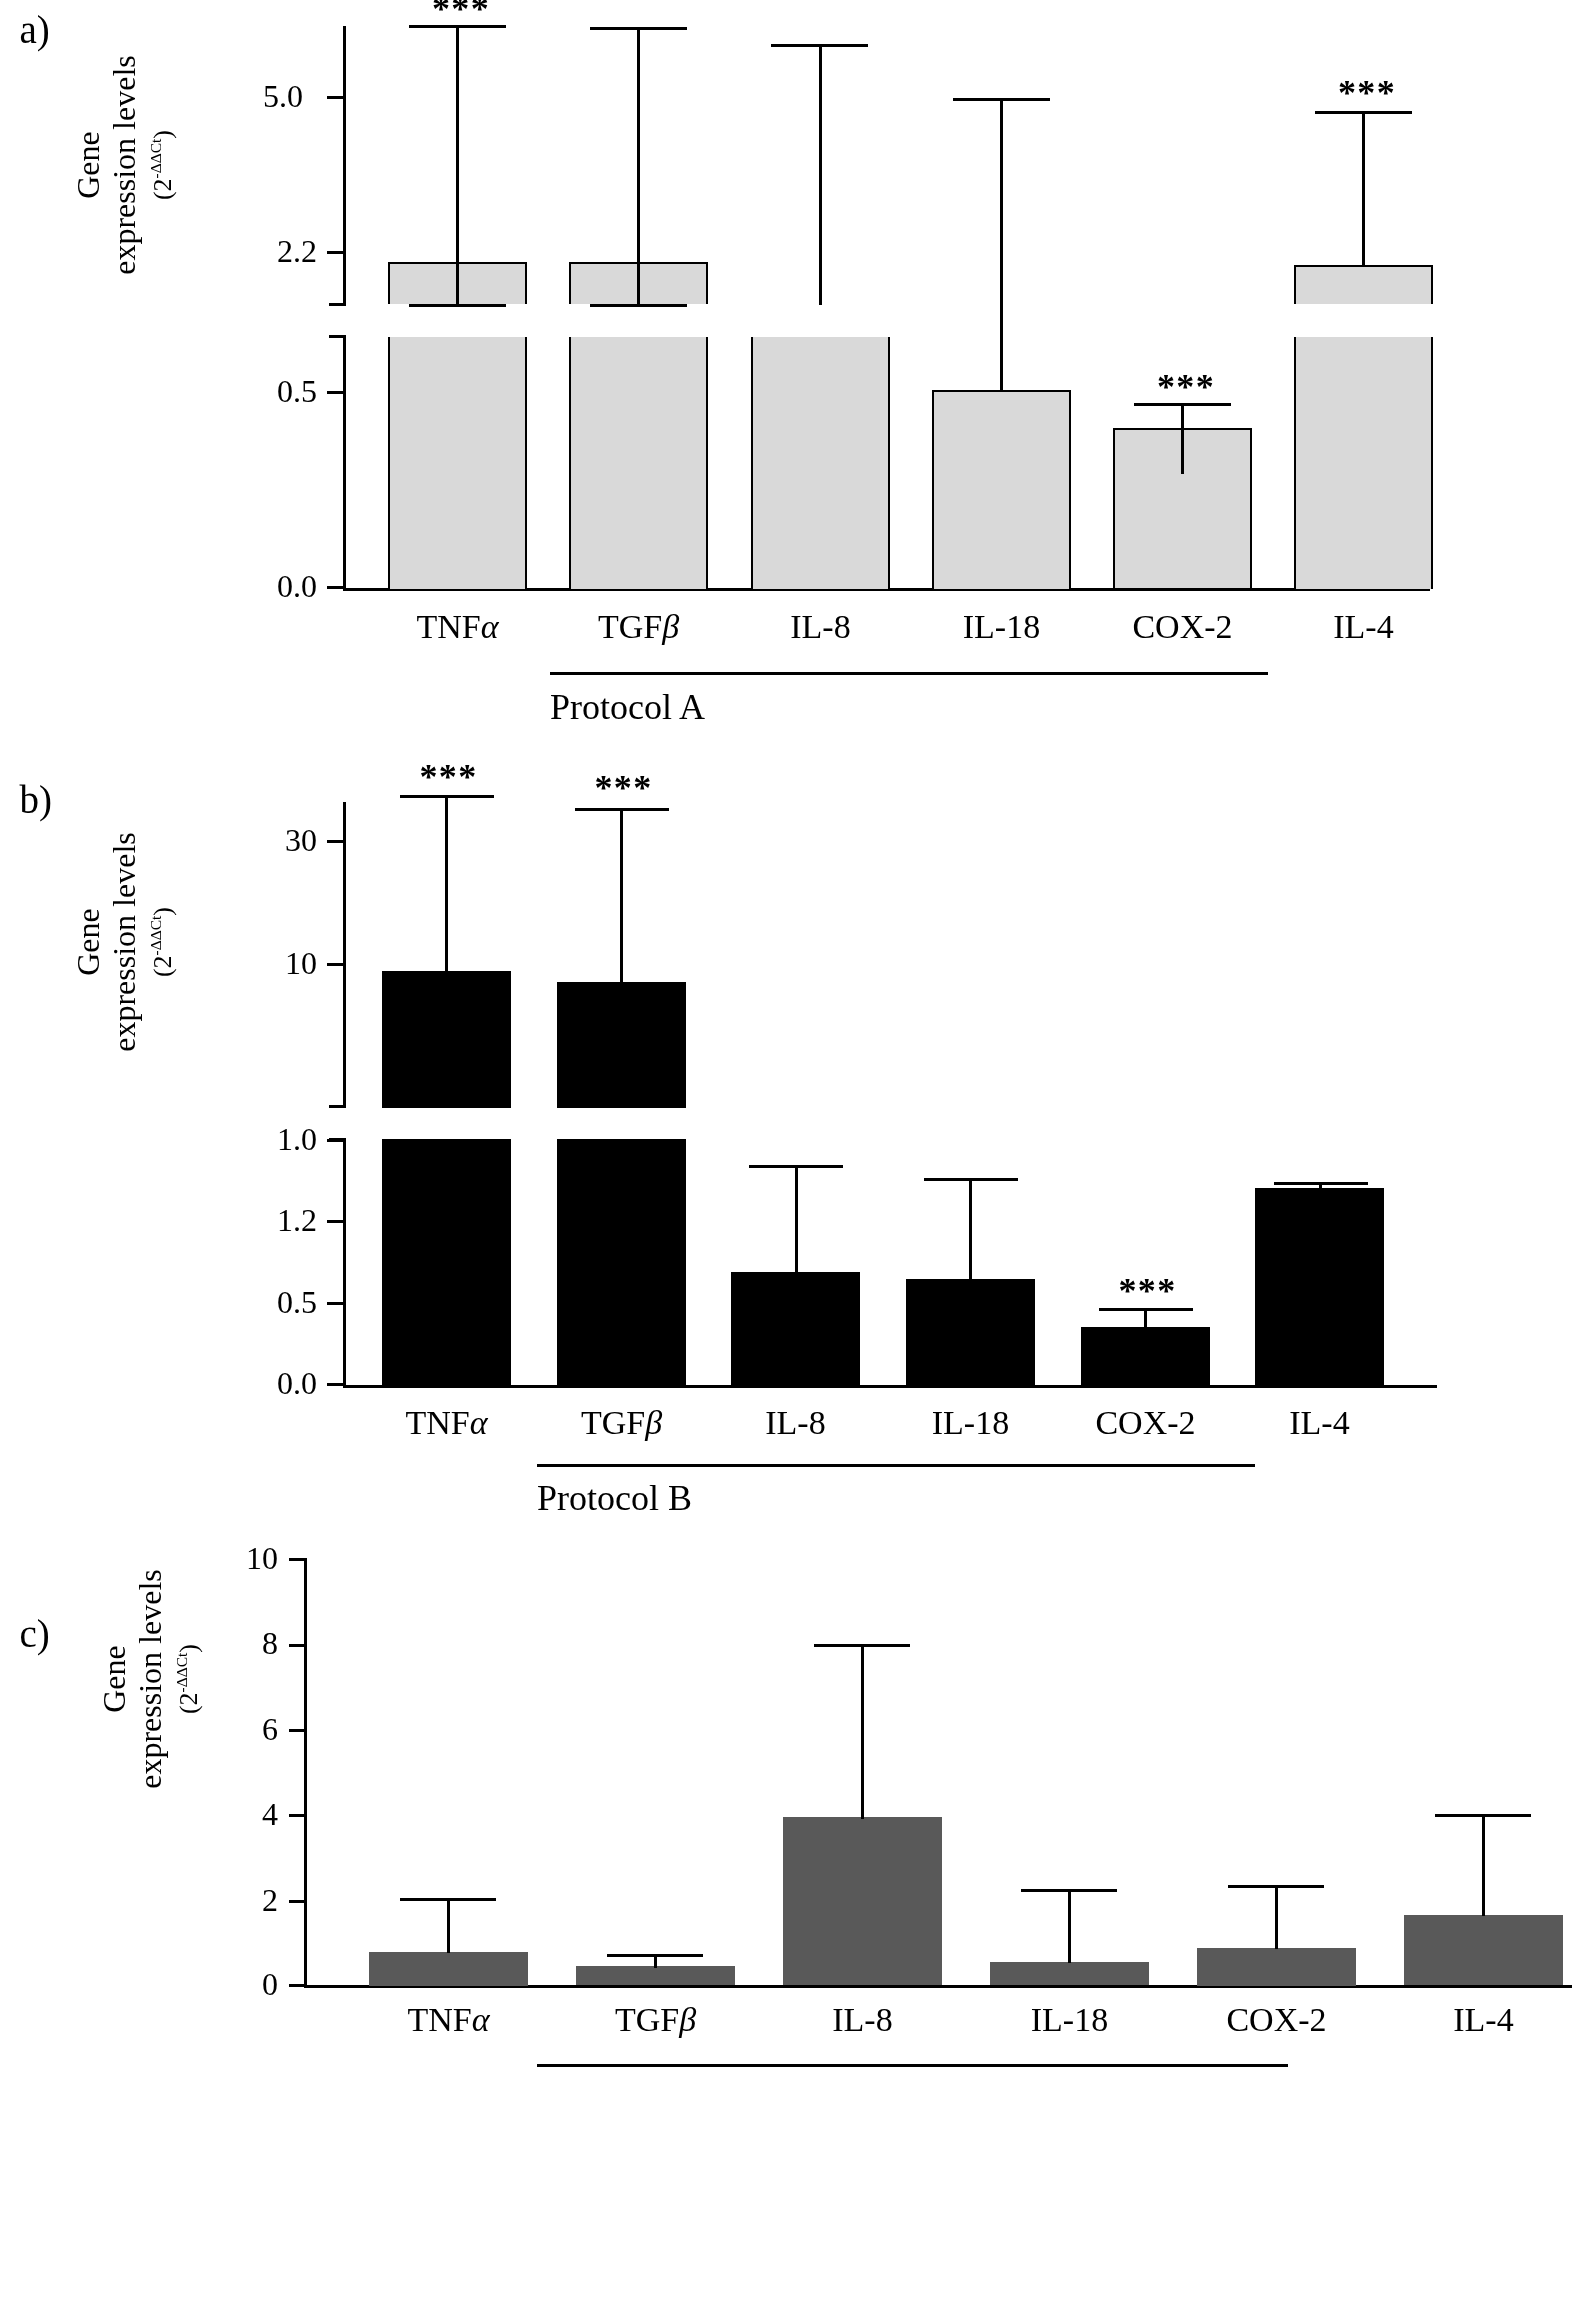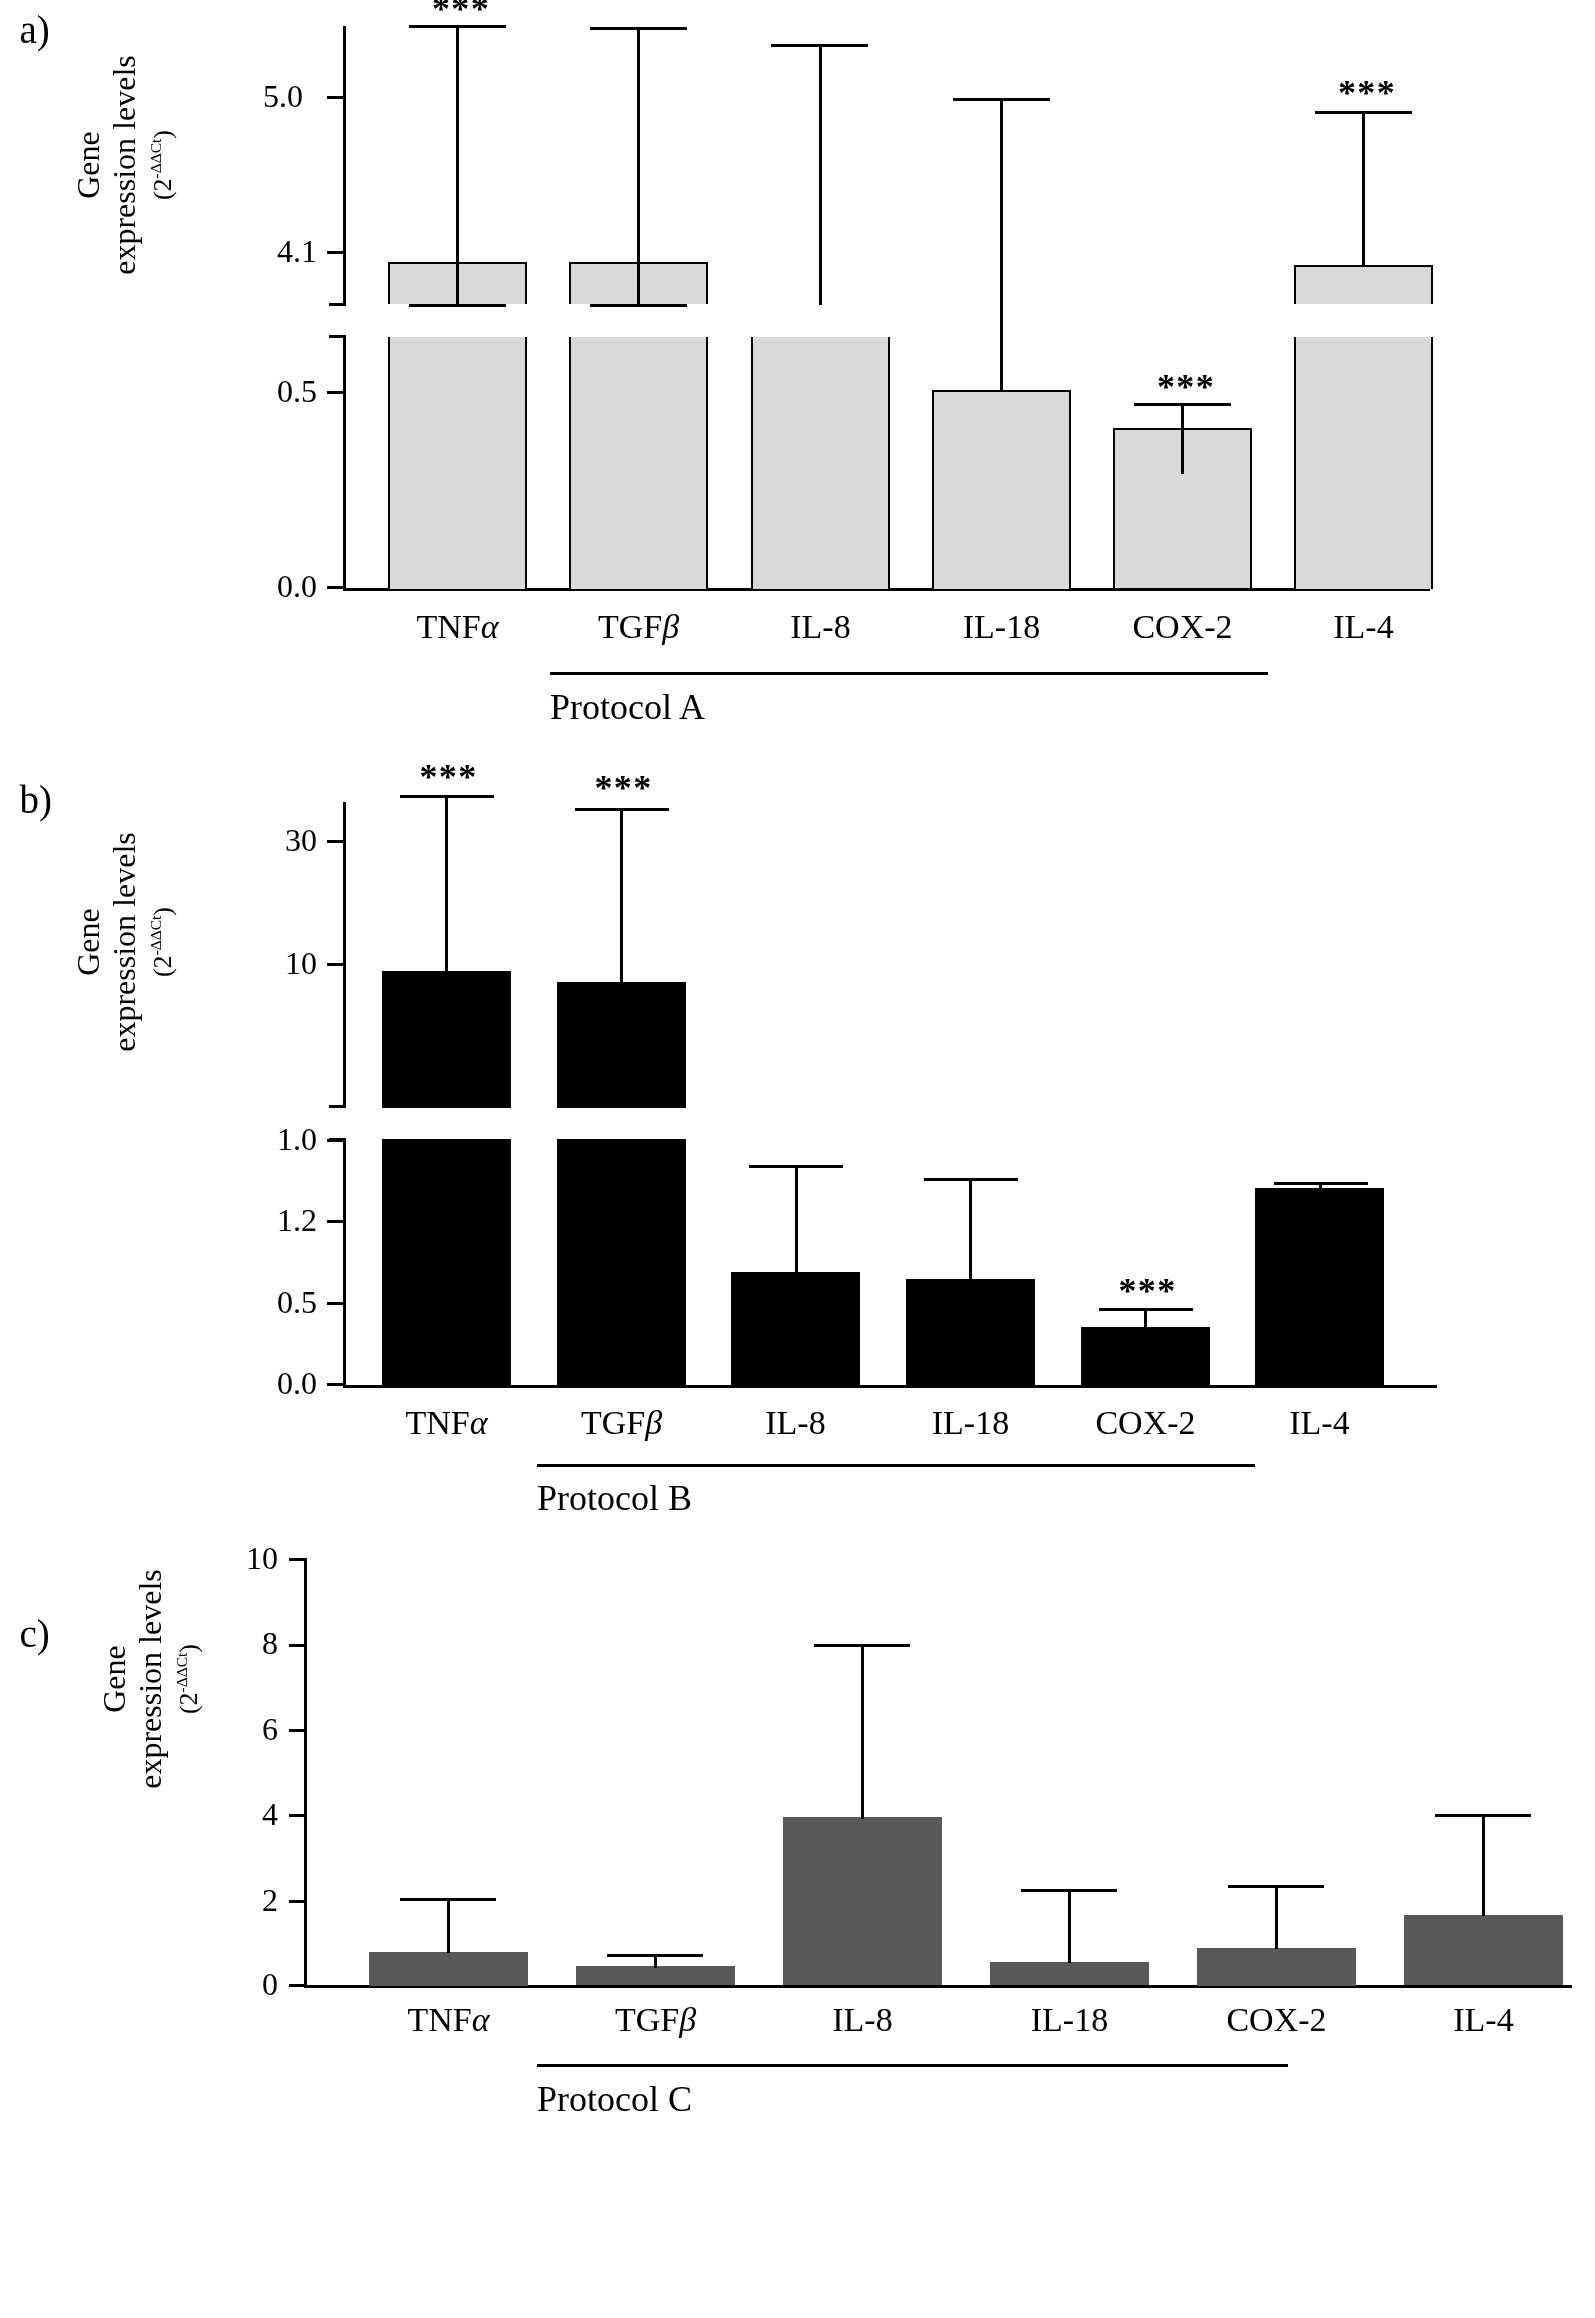--- a/index.html
+++ b/index.html
@@ -56,21 +56,21 @@
     </div>
     <div class="tick" style="left:329px;top:303px;"></div>
     <div class="tick" style="left:329px;top:335px;"></div>
 
     <div class="tick" style="left:327px;top:586px;"></div>
     <div class="ticklabel" style="left:194px;top:568px;width:123px;">0.0</div>
     <div class="tick" style="left:327px;top:391px;"></div>
     <div class="ticklabel" style="left:194px;top:373px;width:123px;">0.5</div>
 
     <div class="tick" style="left:327px;top:251px;"></div>
-    <div class="ticklabel" style="left:194px;top:233px;width:123px;">4.1</div>
+    <div class="ticklabel" style="left:194px;top:233px;width:123px;">2.2</div>
     <div class="tick" style="left:327px;top:96px;"></div>
     <div class="ticklabel" style="left:180px;top:78px;width:123px;">5.0</div>
 
     <div class="bar" style="left:388px;top:337px;width:139px;height:252px;background:#d9d9d9;border-bottom:none;border-top:none;"></div>
     <div class="bar" style="left:569px;top:337px;width:139px;height:252px;background:#d9d9d9;border-bottom:none;border-top:none;"></div>
     <div class="bar" style="left:751px;top:337px;width:139px;height:252px;background:#d9d9d9;border-bottom:none;border-top:none;"></div>
     <div class="bar" style="left:932px;top:390px;width:139px;height:199px;background:#d9d9d9;border-bottom:none;"></div>
     <div class="bar" style="left:1113px;top:428px;width:139px;height:160px;background:#d9d9d9;border-bottom:none;"></div>
     <div class="bar" style="left:1294px;top:337px;width:139px;height:252px;background:#d9d9d9;border-bottom:none;border-top:none;"></div>
 
@@ -245,16 +245,15 @@
     <div class="err-cap" style="left:1435px;top:274px;width:96px;"></div>
 
     <div class="catlabel" style="left:369px;top:461px;width:159px;">TNF<i>α</i></div>
     <div class="catlabel" style="left:576px;top:461px;width:159px;">TGF<i>β</i></div>
     <div class="catlabel" style="left:783px;top:461px;width:159px;">IL-8</div>
     <div class="catlabel" style="left:990px;top:461px;width:159px;">IL-18</div>
     <div class="catlabel" style="left:1197px;top:461px;width:159px;">COX-2</div>
     <div class="catlabel" style="left:1404px;top:461px;width:159px;">IL-4</div>
 
     <div class="proto-line" style="left:537px;top:524px;width:751px;height:2.6px;"></div>
-    <div class="proto-text" style="left:537px;top:538px;width:751px;">Protocol C</div>
   </div>
 </div>
 
 
 </body></html>

